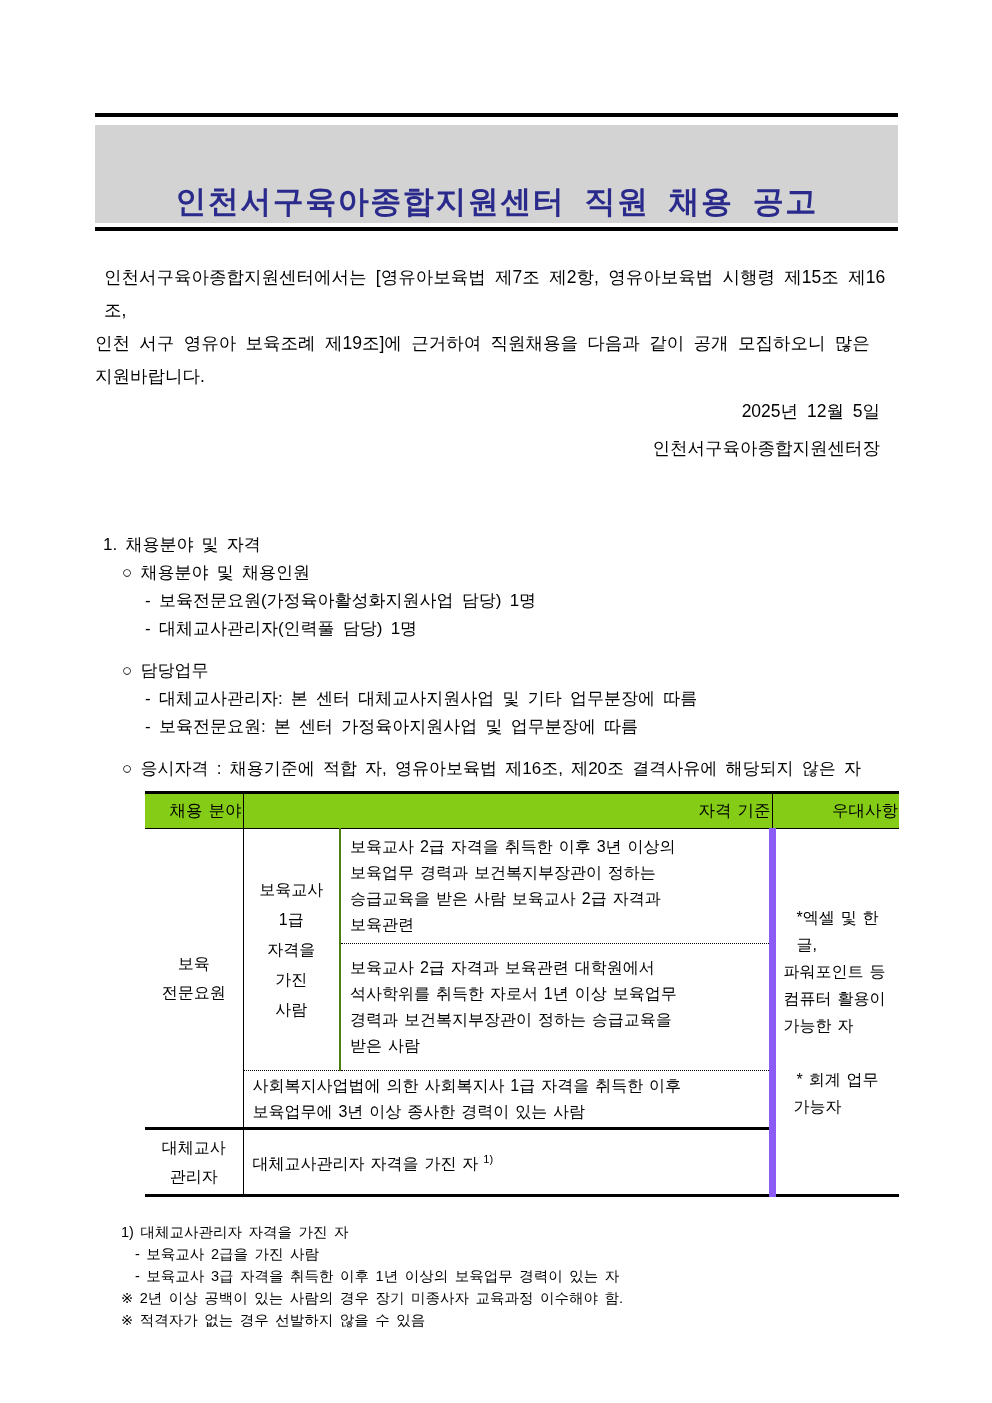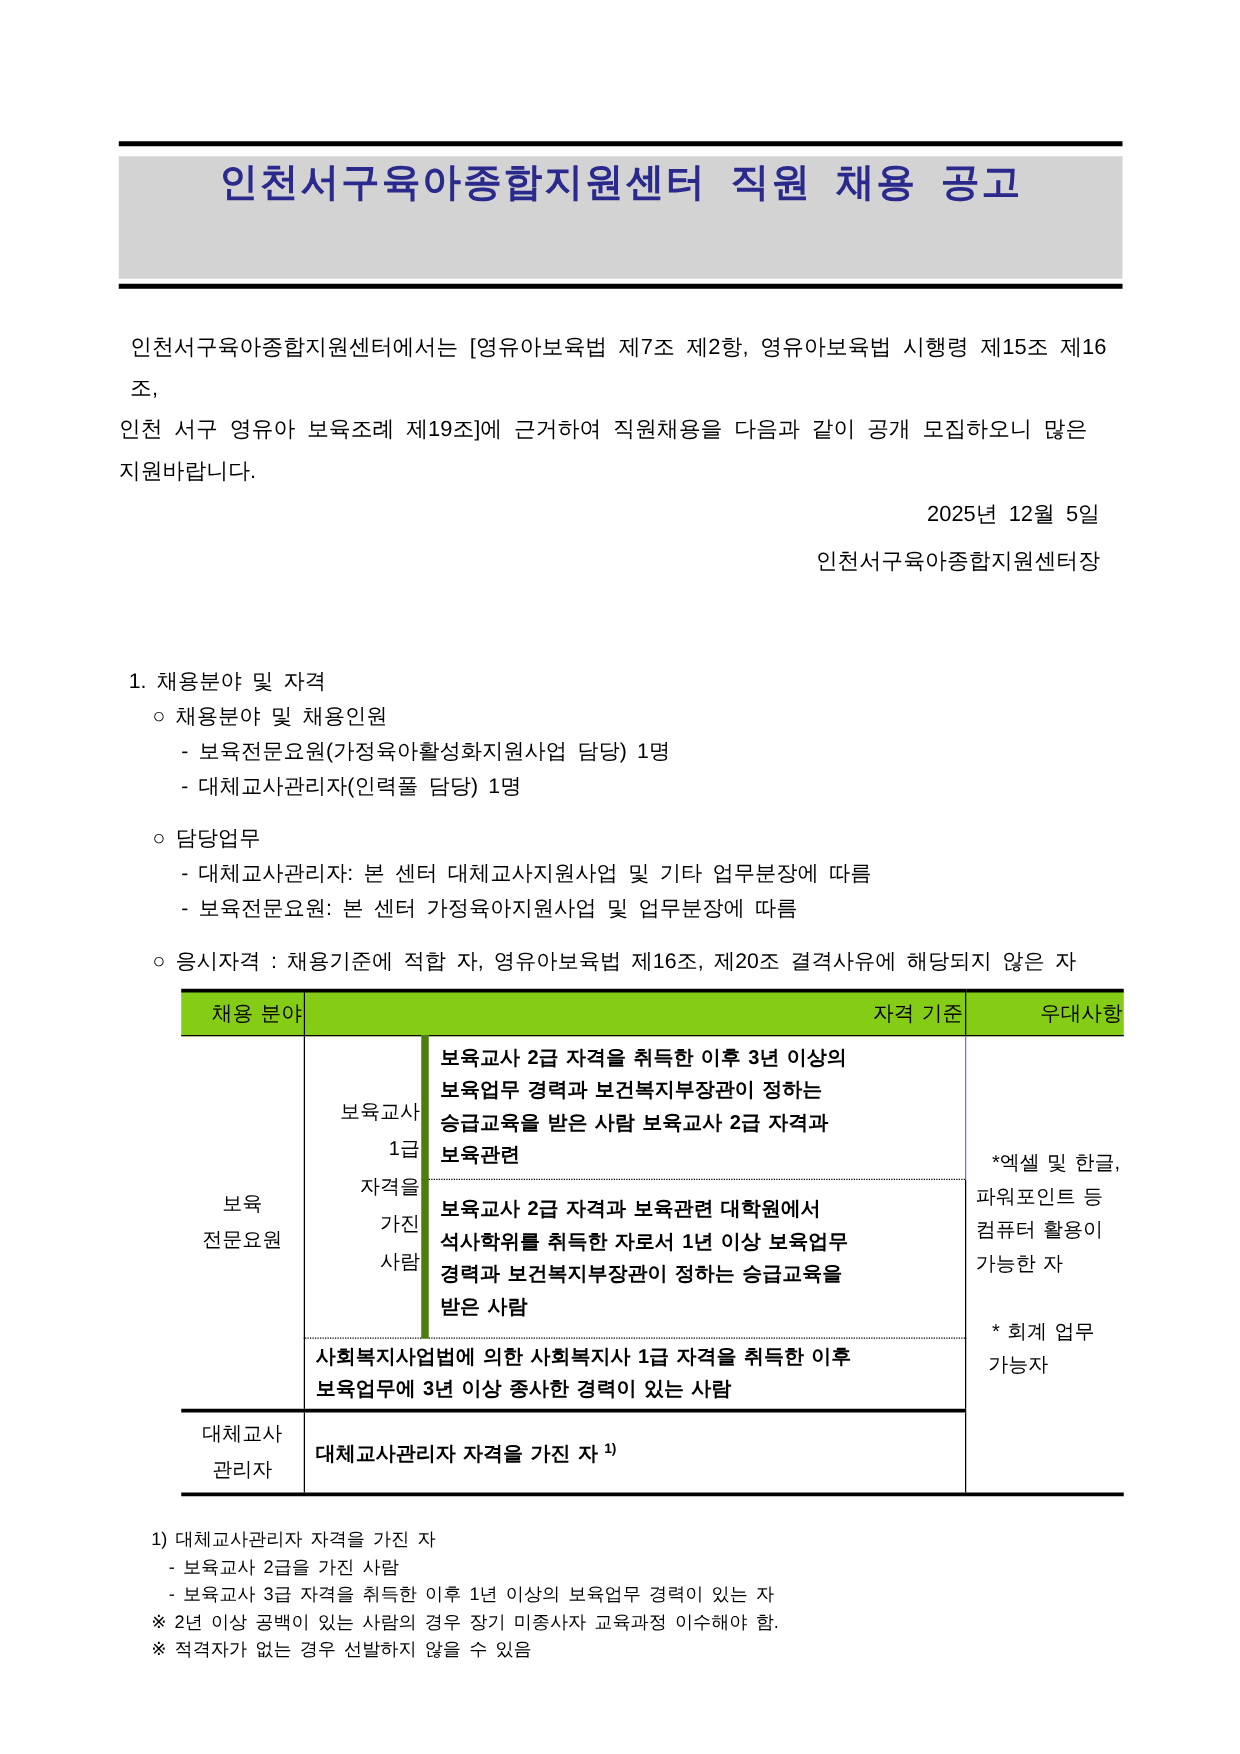--- a/index.html
+++ b/index.html
@@ -6,21 +6,21 @@
   .page {
     position:relative; width:992px; height:1403px; background:#ffffff;
     font-family:"Liberation Sans","DejaVu Sans",sans-serif; color:#000000;
     overflow:hidden;
   }
   .content { position:absolute; left:95px; top:0; width:803px; }
 
   
   .top-rule    { margin-top:113px; border-top:4px solid #000; }
   .banner      { margin-top:8px; height:98px; background:#d3d3d3;
-                 display:flex; align-items:flex-start; justify-content:center; }
+                 display:flex; align-items:flex-end; justify-content:center; }
   .banner-title{ font-size:31px; font-weight:bold; color:#2a2a8c;
                  letter-spacing:1.5px; word-spacing:9px; }
   .bottom-rule { margin-top:4px; border-top:4px solid #000; }
 
   
   .intro       { margin-top:30px; font-size:17.5px; line-height:33px; word-spacing:4.5px; }
   .intro-l1    { padding-left:9px; }
 
   
   .issued      { text-align:right; padding-right:18px; font-size:17.5px; word-spacing:4px; }
@@ -40,22 +40,22 @@
     font-size:16px; word-spacing:1.5px;
   }
   .qual-table th {
     background:#84cc16; font-weight:normal; font-size:16.5px;
     height:32px; text-align:right; vertical-align:middle;
     border-top:3px solid #000; border-bottom:1px solid #000;
   }
   .qual-table th.h-field, .qual-table th.h-criteria { border-right:1px solid #000; }
   .qual-table td { vertical-align:middle; }
   td.cell-field { text-align:center; border-right:1px solid #000; line-height:29px; }
-  td.cell-sub   { text-align:right; border-right:6px solid #4d7c0f; line-height:30px; }
-  td.cell-qual  { padding:5px 8px 5px 9px; line-height:26px; border-right:1px solid #8b5cf6;font-weight:bold; }
+  td.cell-sub   { text-align:center; border-right:2px solid #4d7c0f; line-height:30px; }
+  td.cell-qual  { padding:5px 8px 5px 9px; line-height:26px; border-right:7px solid #8b5cf6; }
   td.cell-qual .t-line { white-space:nowrap; }
   tr.r2 td.cell-qual { border-top:1px dotted #000; padding-top:11px; padding-bottom:11px; }
   tr.r3 td.cell-qual { border-top:1px dotted #000; padding-top:2px; padding-bottom:2px; }
   tr.r4 td { border-top:3px solid #000; border-bottom:3px solid #000; height:54px; }
   td.cell-pref {
     border-left:1px solid #000; border-bottom:3px solid #000;
     vertical-align:middle; line-height:27px; padding:0 2px 0 1px;
   }
   .pref-line        { min-height:27px; text-align:left; padding-left:20px; }
   .pref-line.ind    { padding-left:7px; }

